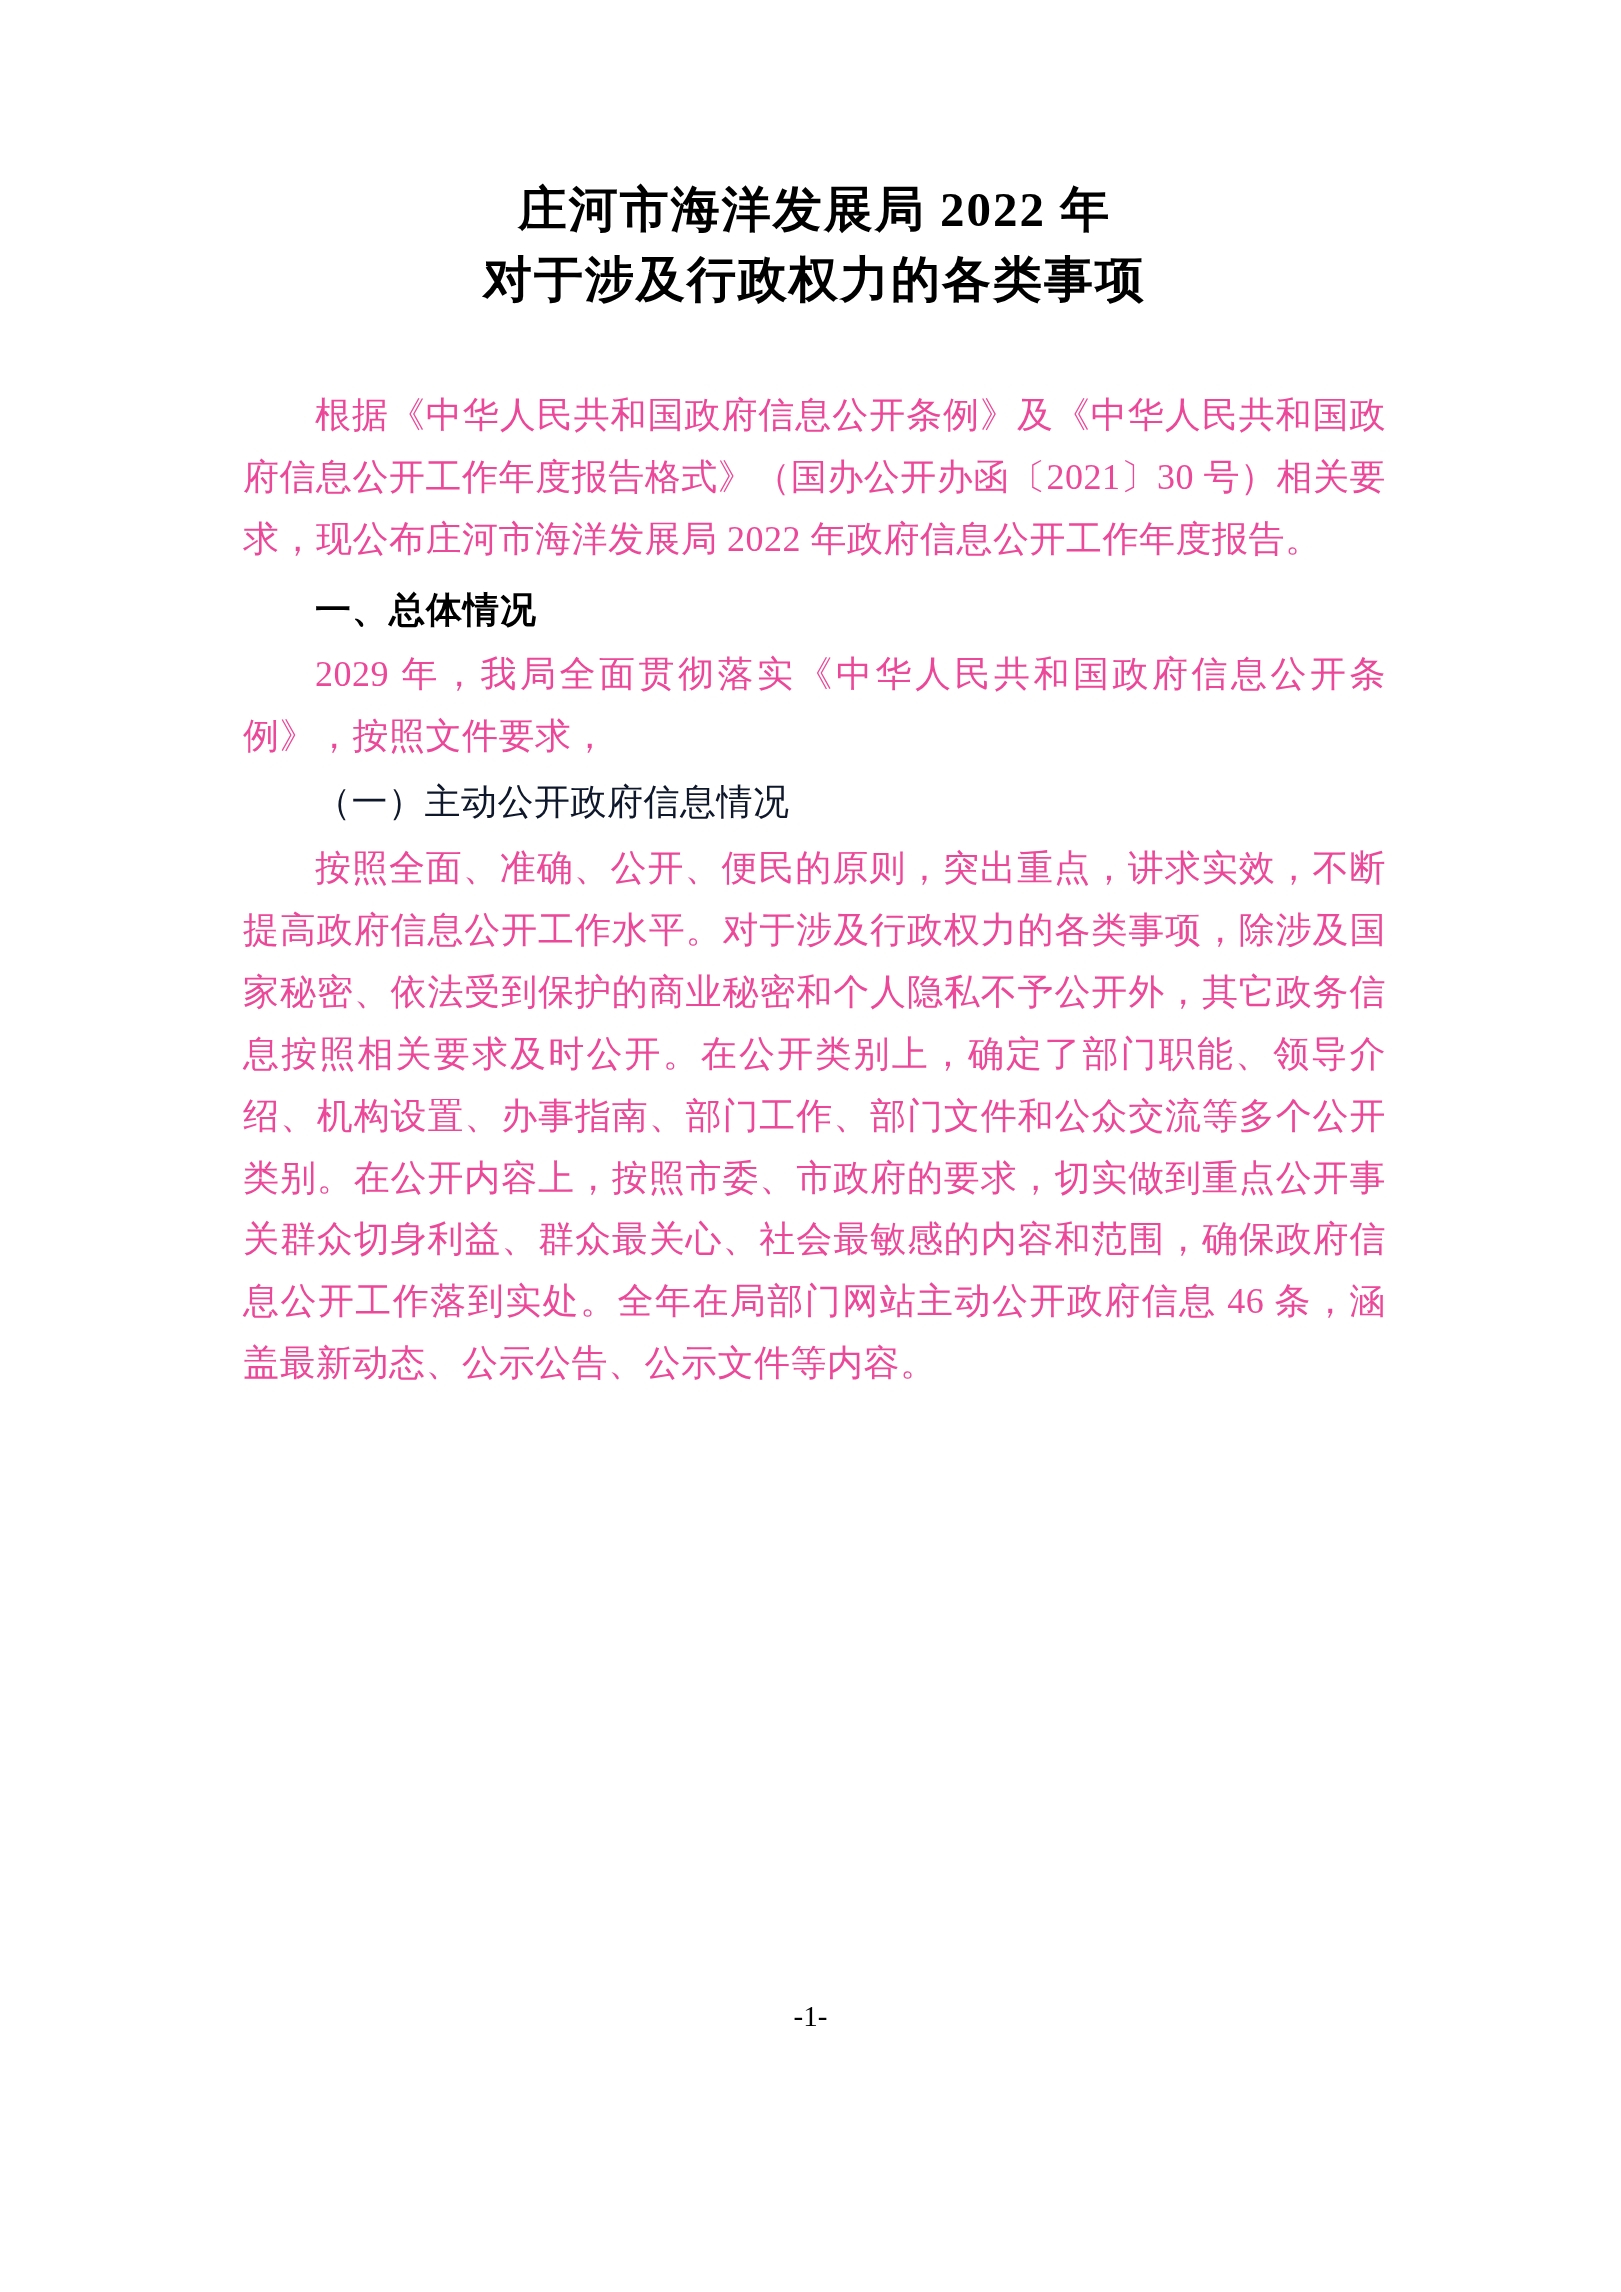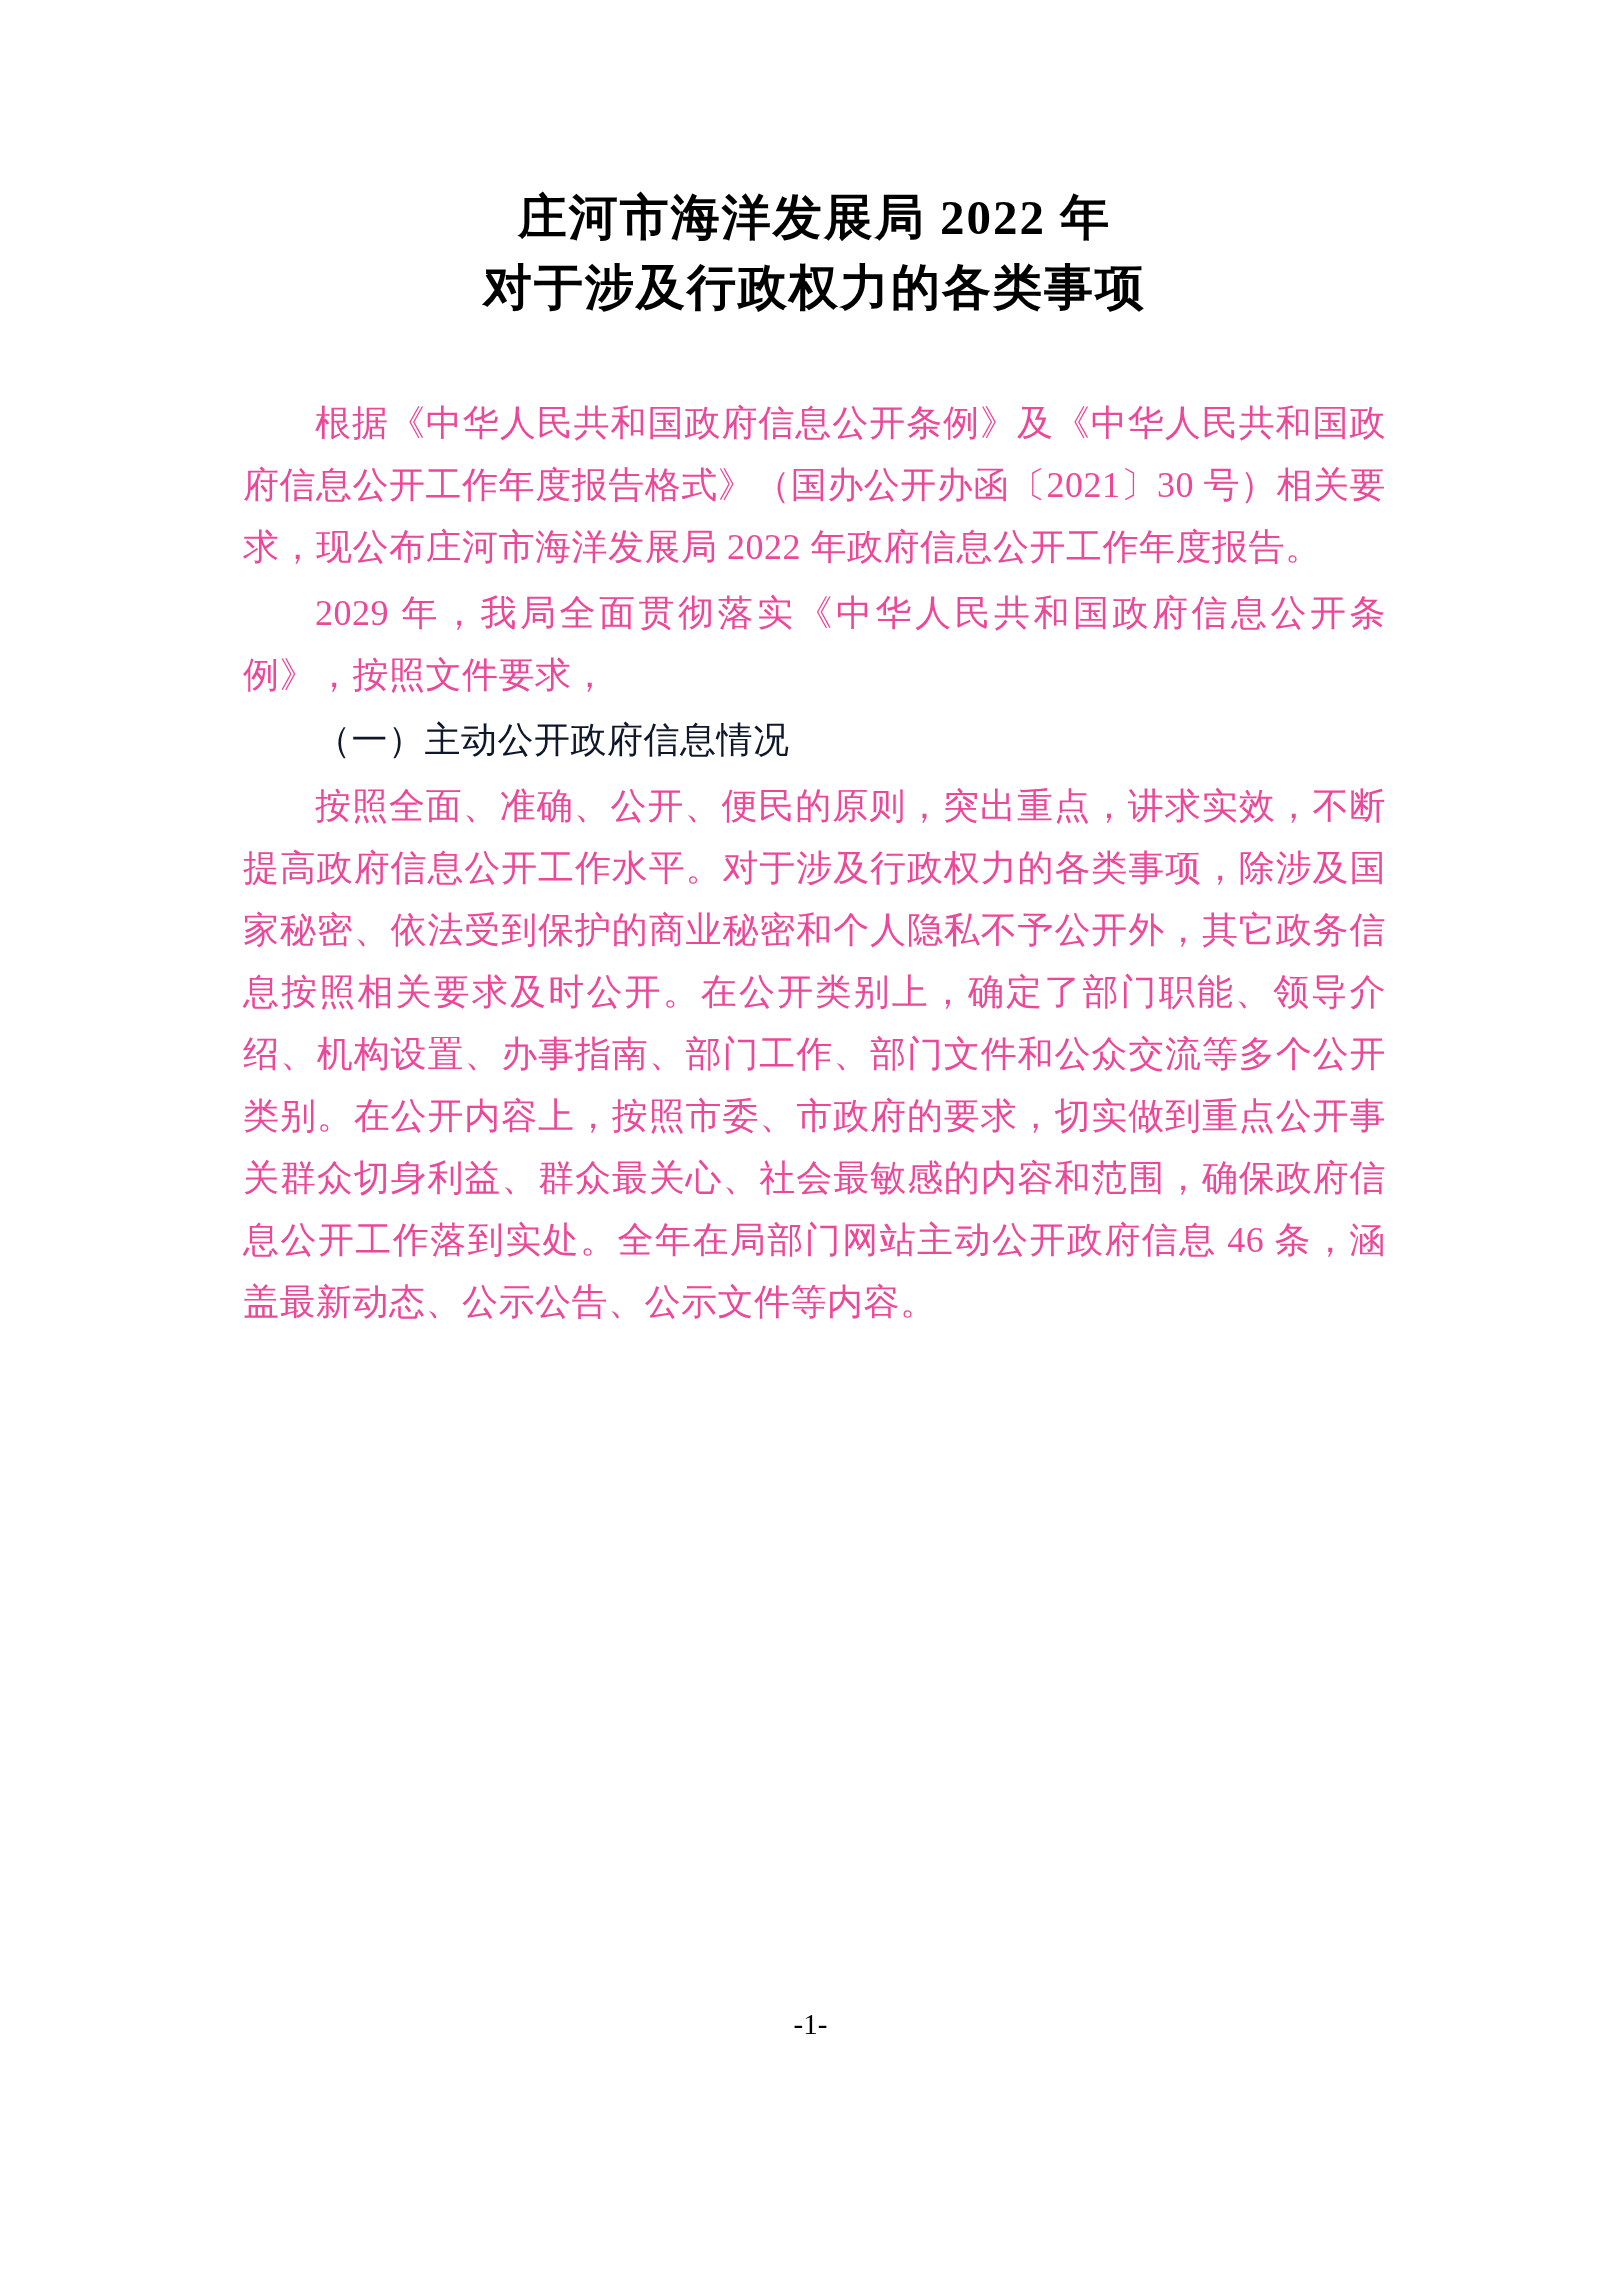--- a/index.html
+++ b/index.html
@@ -8,21 +8,21 @@
     background: #ffffff;
   }
   body {
     font-family: "Liberation Serif", "DejaVu Serif", serif;
     color: #111111;
   }
   .page {
     position: relative;
     width: 1621px;
     height: 2135px;
-    margin: 16px auto;
+    margin: 8px auto;
     background: #ffffff;
     box-sizing: border-box;
     padding: 0;
     overflow: hidden;
   }
   .content {
     position: absolute;
     left: 243px;
     top: 167px;
     width: 1143px;
@@ -90,20 +90,21 @@
 
   <div class="content">
 
     <h1 class="doc-title">
       <span class="line">庄河市海洋发展局 2022 年</span>
       <span class="line">对于涉及行政权力的各类事项</span>
     </h1>
 
     <div class="body-block">
       <p class="para">根据《中华人民共和国政府信息公开条例》及《中华人民共和国政府信息公开工作年度报告格式》（国办公开办函〔2021〕30 号）相关要求，现公布庄河市海洋发展局 2022 年政府信息公开工作年度报告。</p>
+      <p class="heading">一、总体情况</p>
       <p class="para">2029 年，我局全面贯彻落实《中华人民共和国政府信息公开条例》，按照文件要求，</p>
       <p class="subheading">（一）主动公开政府信息情况</p>
       <p class="para">按照全面、准确、公开、便民的原则，突出重点，讲求实效，不断提高政府信息公开工作水平。对于涉及行政权力的各类事项，除涉及国家秘密、依法受到保护的商业秘密和个人隐私不予公开外，其它政务信息按照相关要求及时公开。在公开类别上，确定了部门职能、领导介绍、机构设置、办事指南、部门工作、部门文件和公众交流等多个公开类别。在公开内容上，按照市委、市政府的要求，切实做到重点公开事关群众切身利益、群众最关心、社会最敏感的内容和范围，确保政府信息公开工作落到实处。全年在局部门网站主动公开政府信息 46 条，涵盖最新动态、公示公告、公示文件等内容。</p>
     </div>
 
   </div>
 
   <div class="page-number">-1-</div>
 
 </div>

